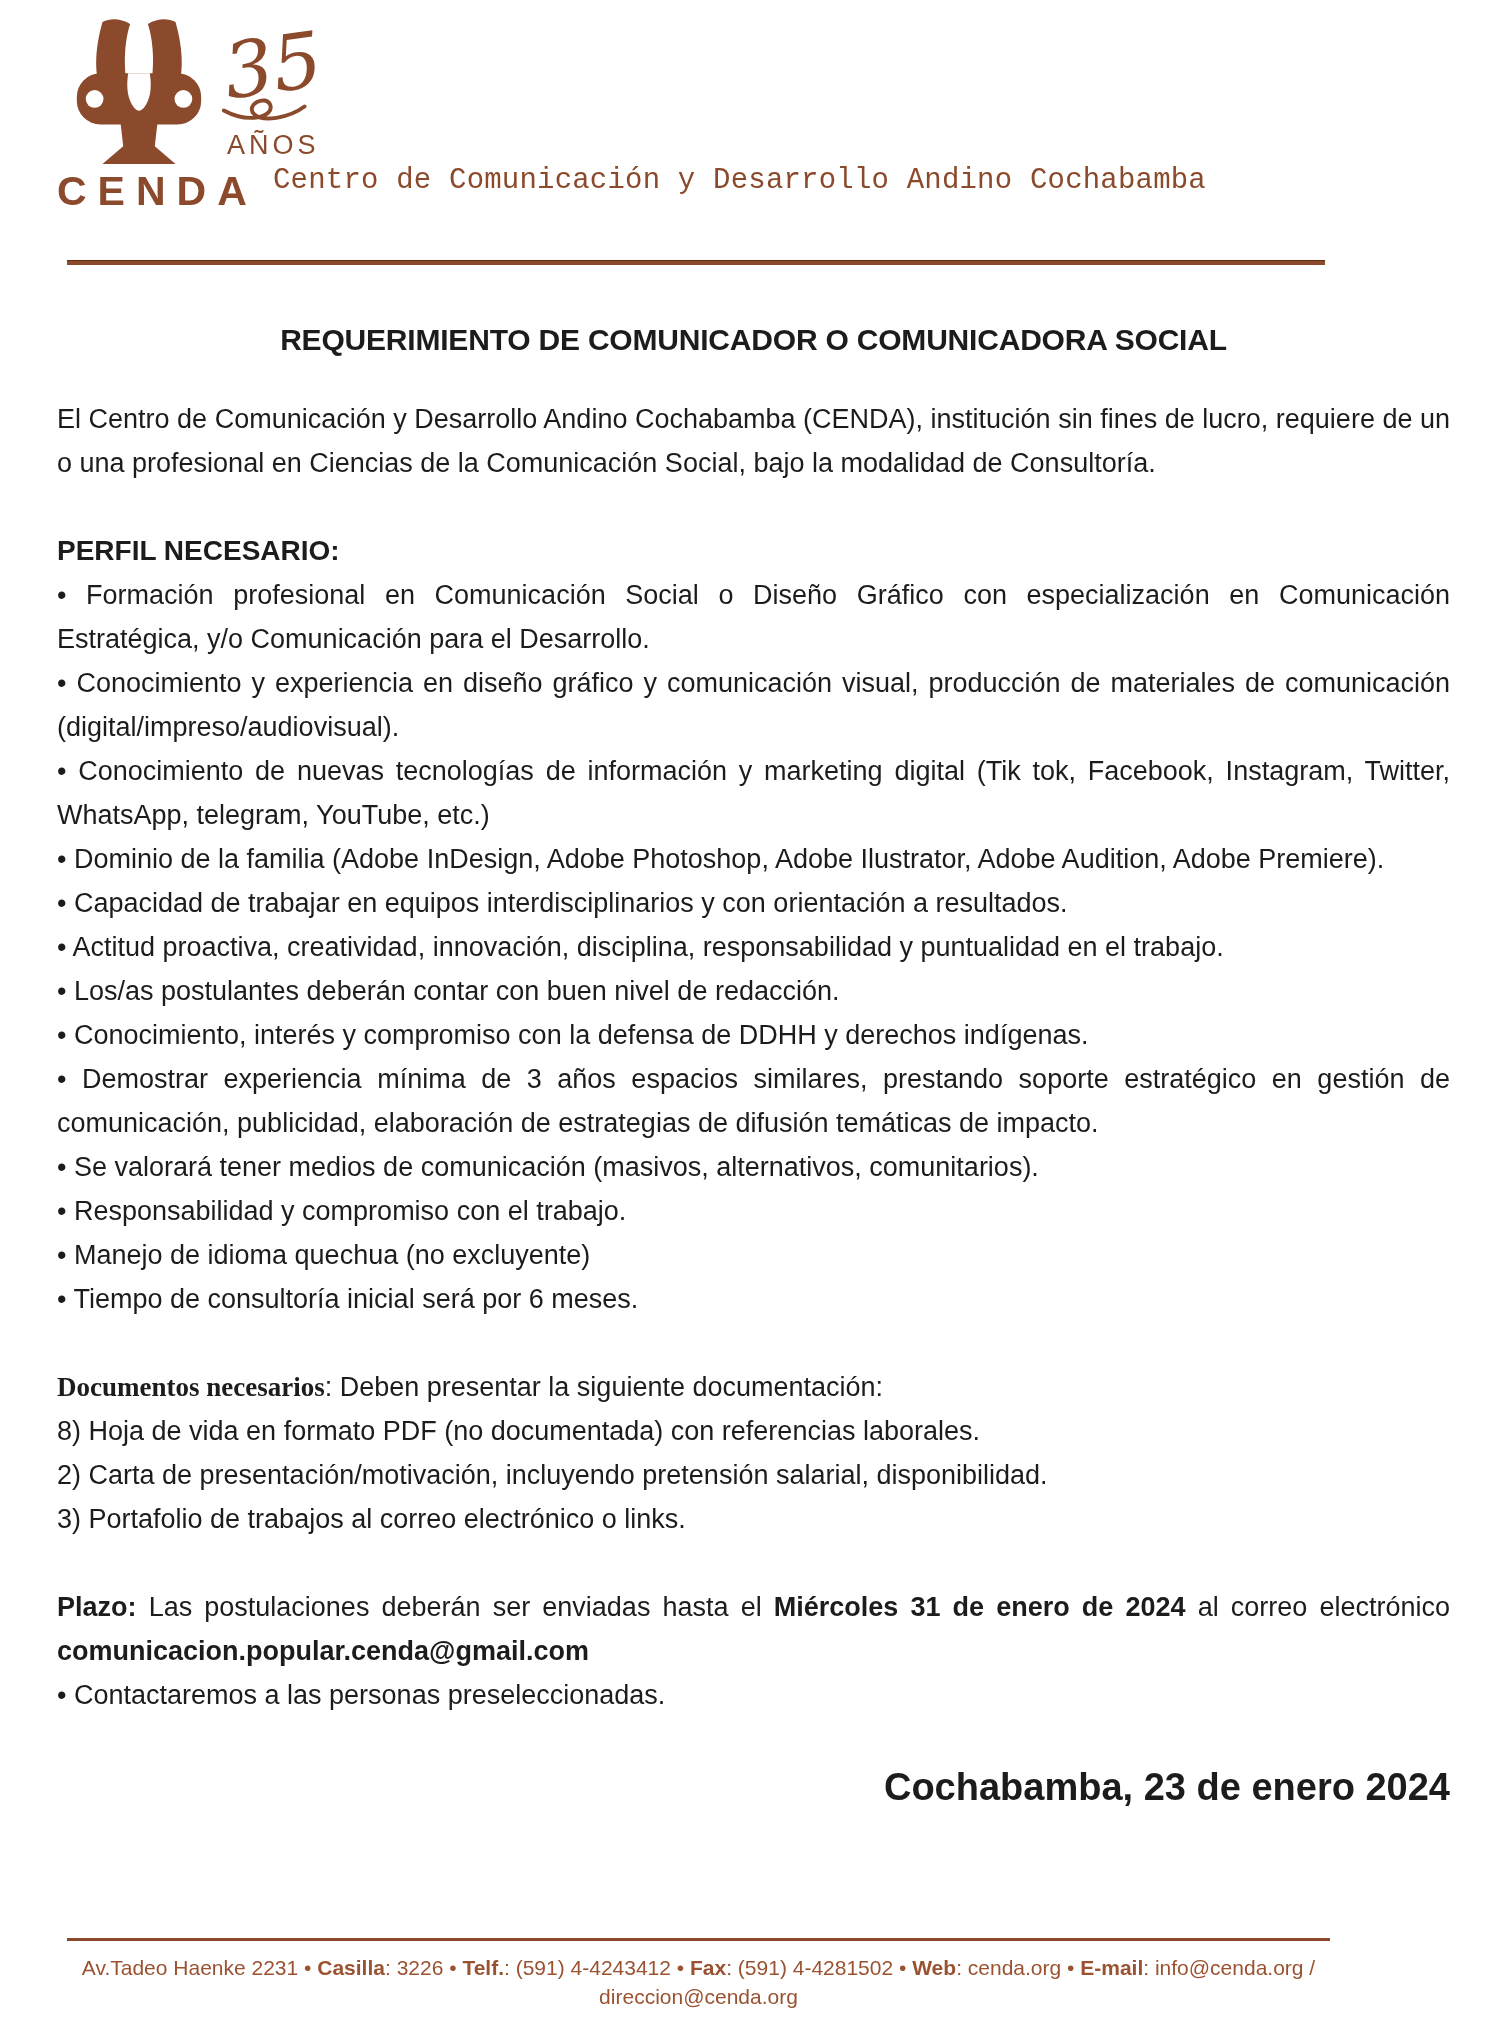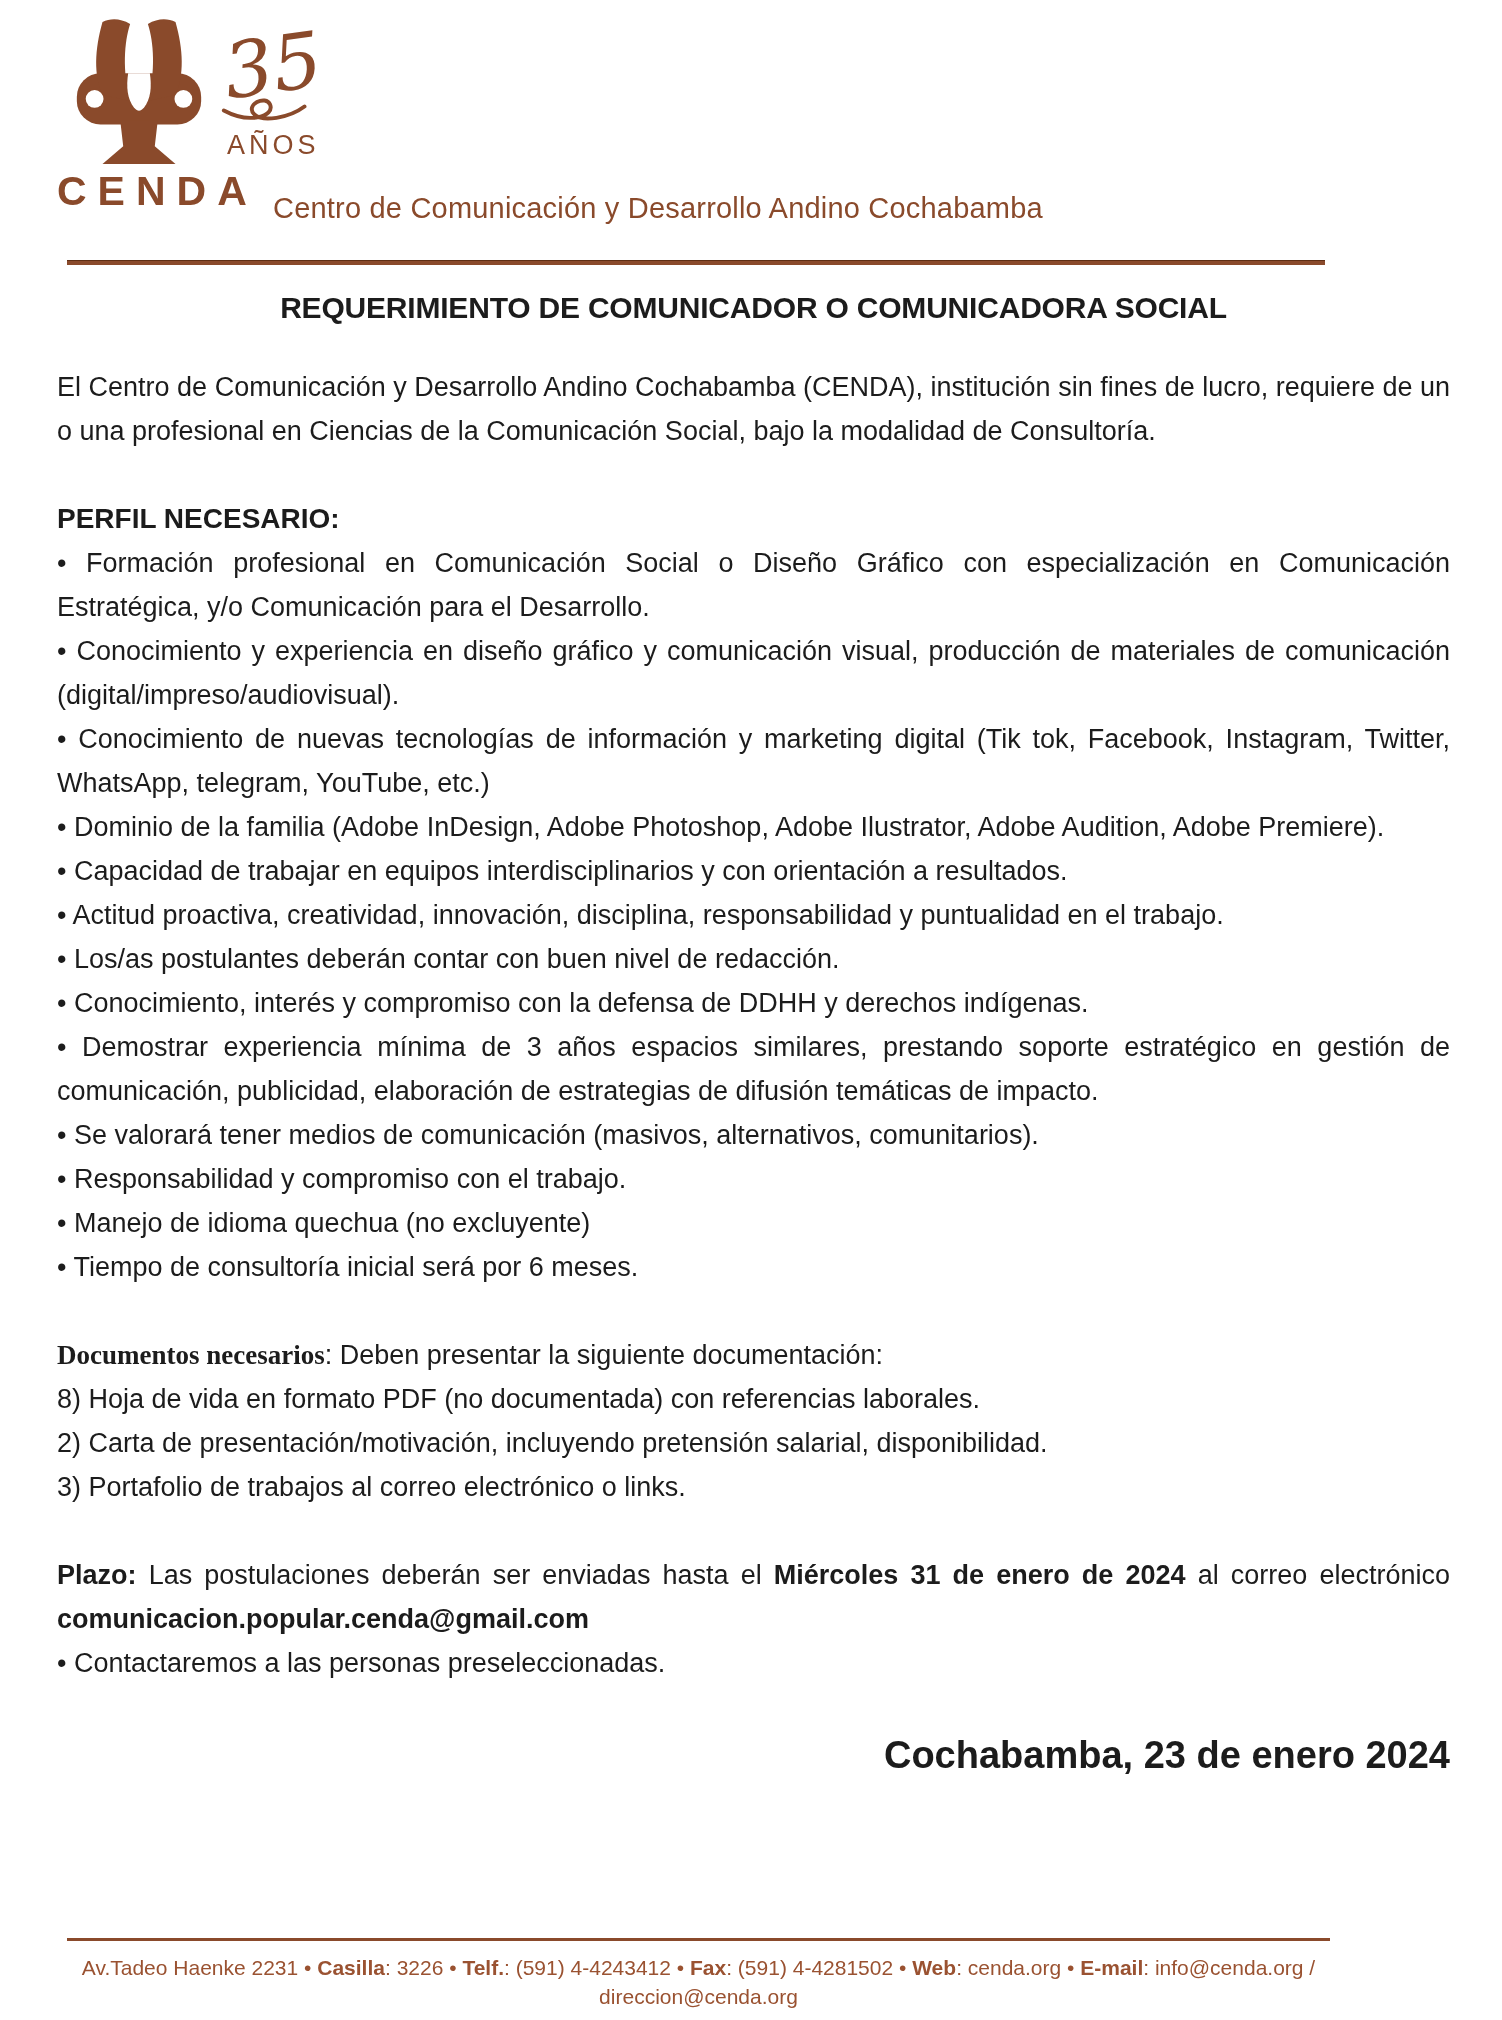--- a/index.html
+++ b/index.html
@@ -23,36 +23,37 @@
   .anniv-label{
     position:absolute;left:170px;top:118px;
     font-size:27px;letter-spacing:4px;color:var(--brown);
   }
   .brand{
     position:absolute;left:0;top:156px;
     font-size:41px;font-weight:800;letter-spacing:11px;color:var(--brown);
     font-family:"Liberation Sans",sans-serif;
   }
   .tagline{
-    position:absolute;left:216px;top:180px;
+    position:absolute;left:216px;top:152px;
     font-size:29px;color:var(--brown);
     letter-spacing:0.2px;
+    font-family:Liberation Mono, monospace;
   }
 
   
   .rule{
     height:4px;background:var(--brown);
     border-top:1px solid #5f2e14;
     width:1258px;margin-left:10px;
   }
   .header-rule{margin-top:36px;}
 
   
   .doc-title{
-    margin:26px 0 0 0;
+    margin:58px 0 0 0;
     text-align:center;
     font-size:30px;font-weight:700;
     letter-spacing:-0.2px;
   }
   p{margin:0;}
   .body-text{font-size:27px;line-height:44px;}
   .just{text-align:justify;}
   .intro{margin-top:40px;}
   .section-heading{
     margin:44px 0 0 0;

